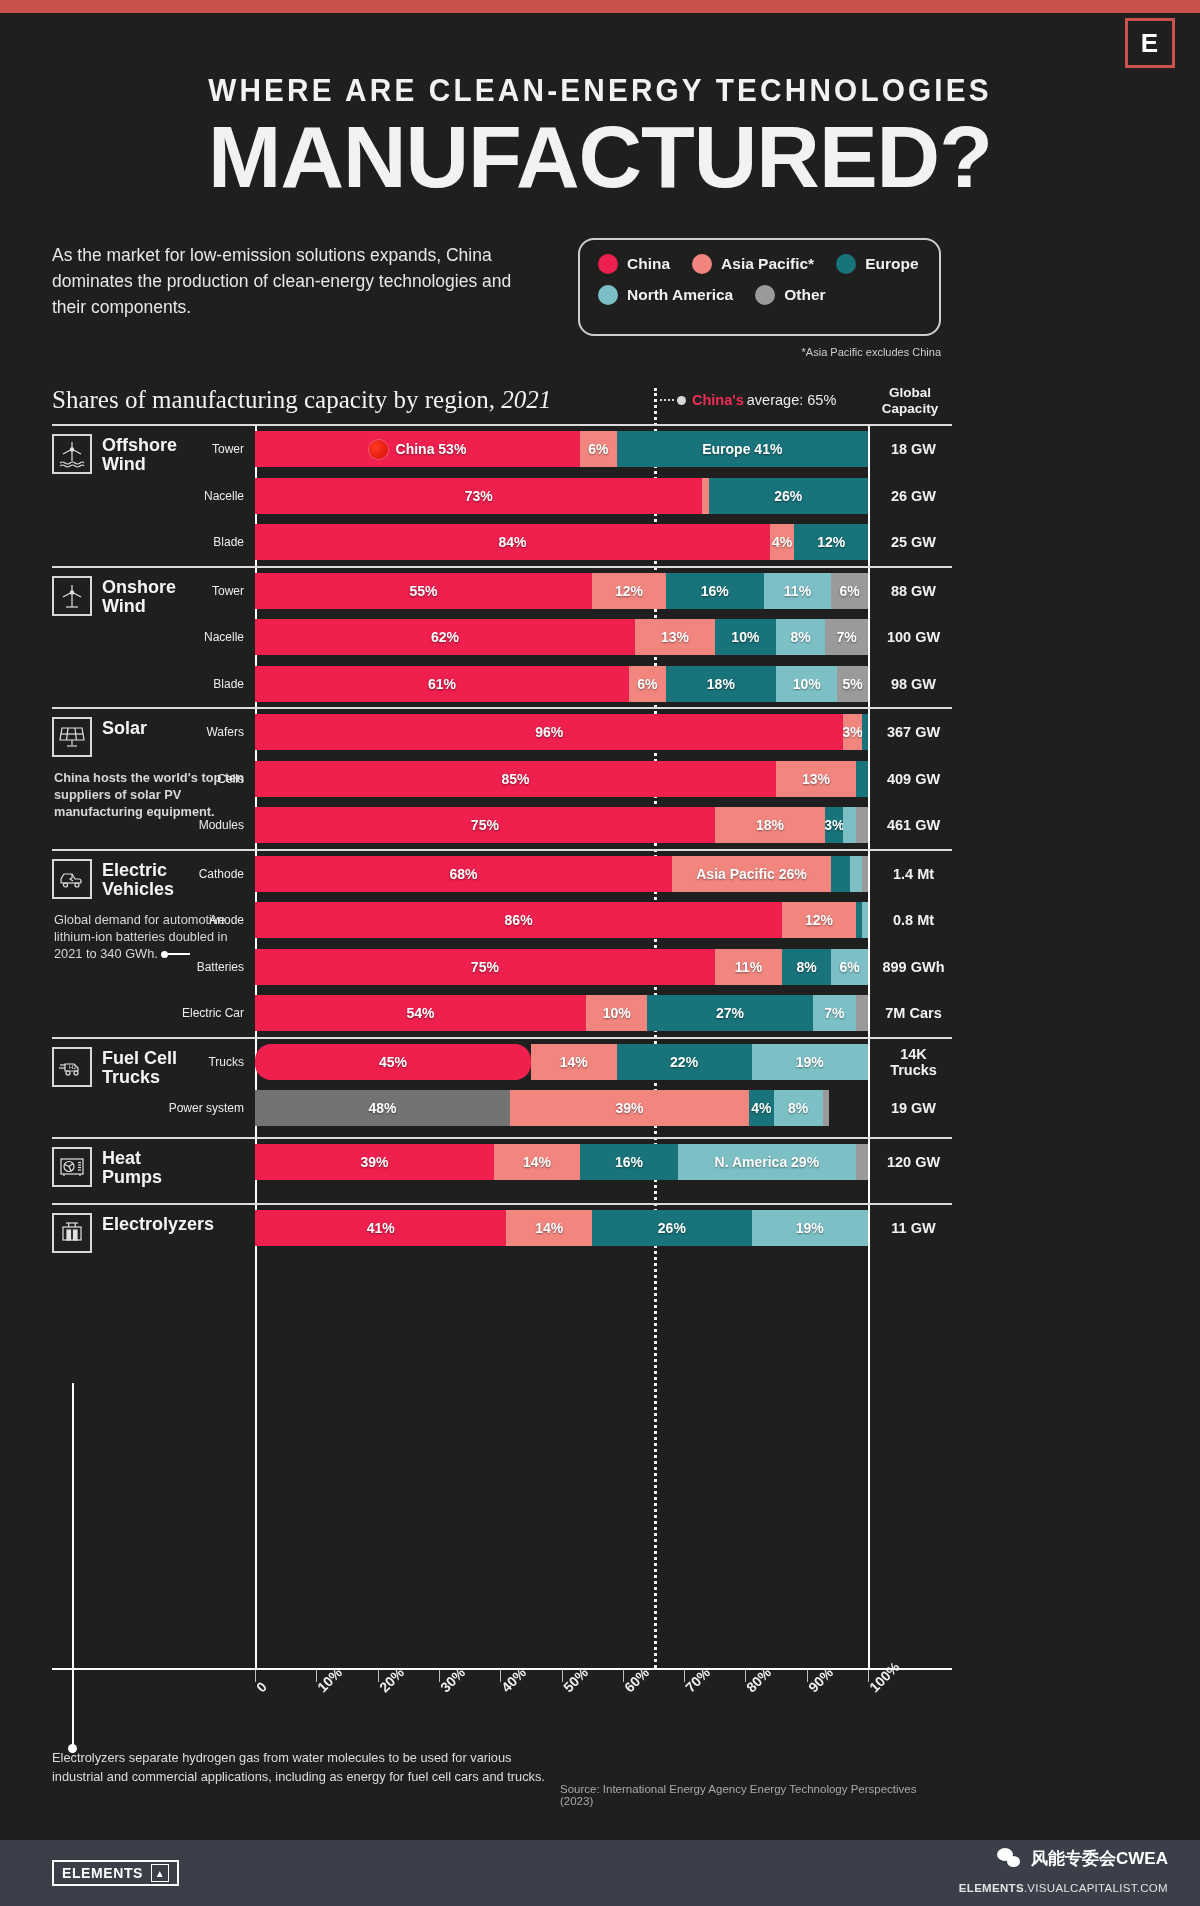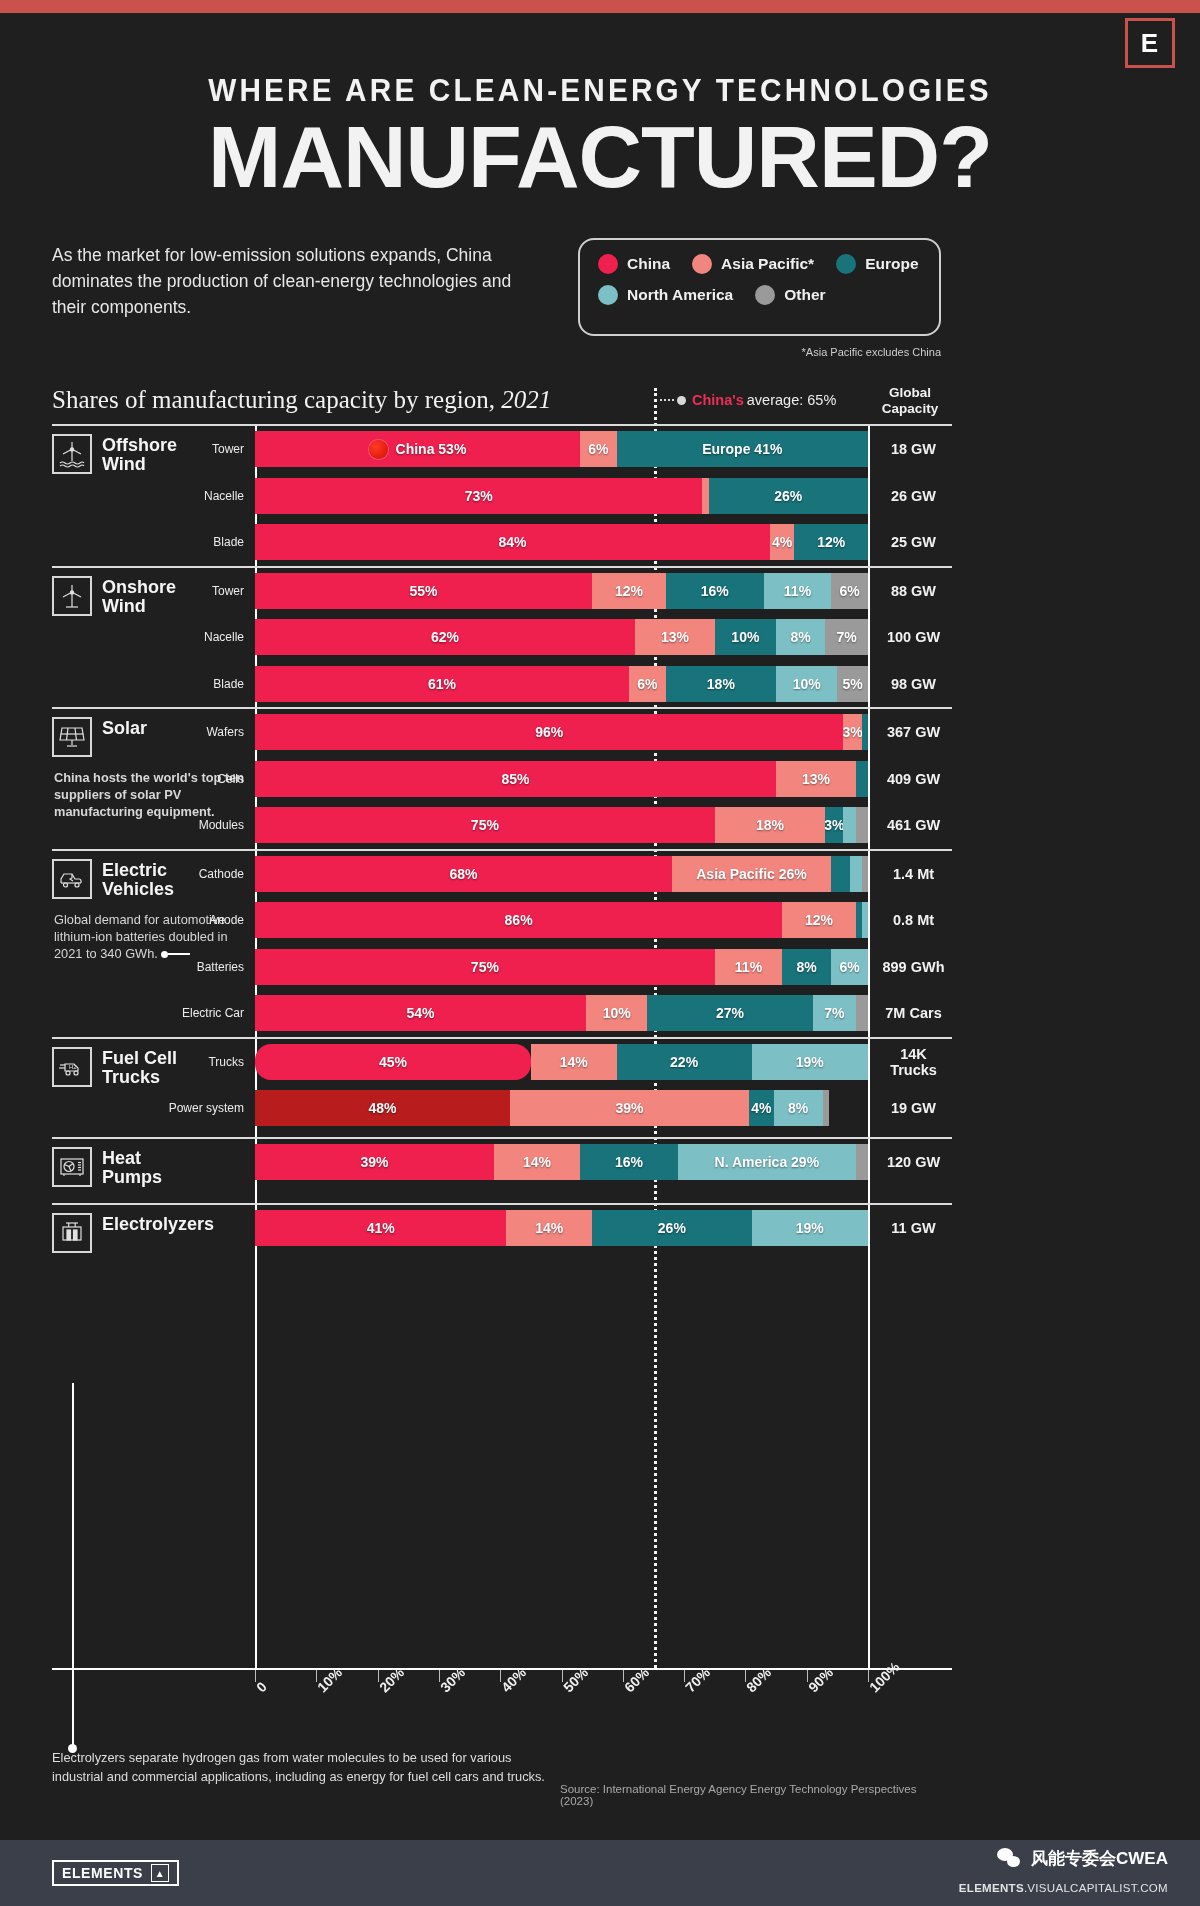--- a/index.html
+++ b/index.html
@@ -544,21 +544,21 @@
           </div>
           <div class="seg" style="width: 116.47px; background: rgb(124, 192, 198);">
             <span>19%</span>
           </div>
         </div>
         <div class="gc-cell">14K<br>Trucks</div>
       </div>
       <div class="grow">
         <div class="glabel-cell">Power system</div>
         <div class="bar-cell">
-          <div class="seg" style="width: 255px; background: #b91c1c;">
+          <div class="seg" style="width: 255px; background: #737373;">
             <span>48%</span>
           </div>
           <div class="seg" style="width: 239.07px; background: rgb(242, 134, 127);">
             <span>39%</span>
           </div>
           <div class="seg" style="width: 24.52px; background: rgb(24, 115, 122);">
             <span>4%</span>
           </div>
           <div class="seg" style="width: 49.04px; background: rgb(124, 192, 198);">
             <span>8%</span>

